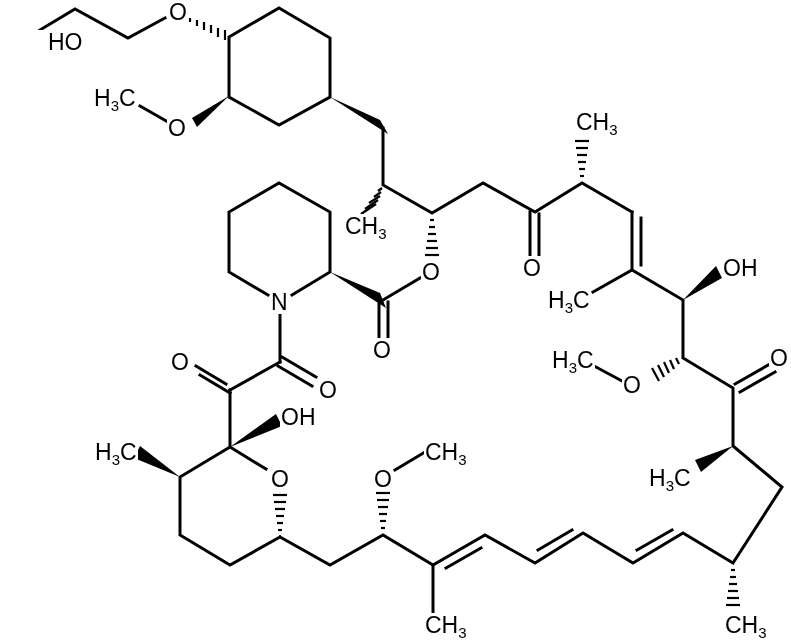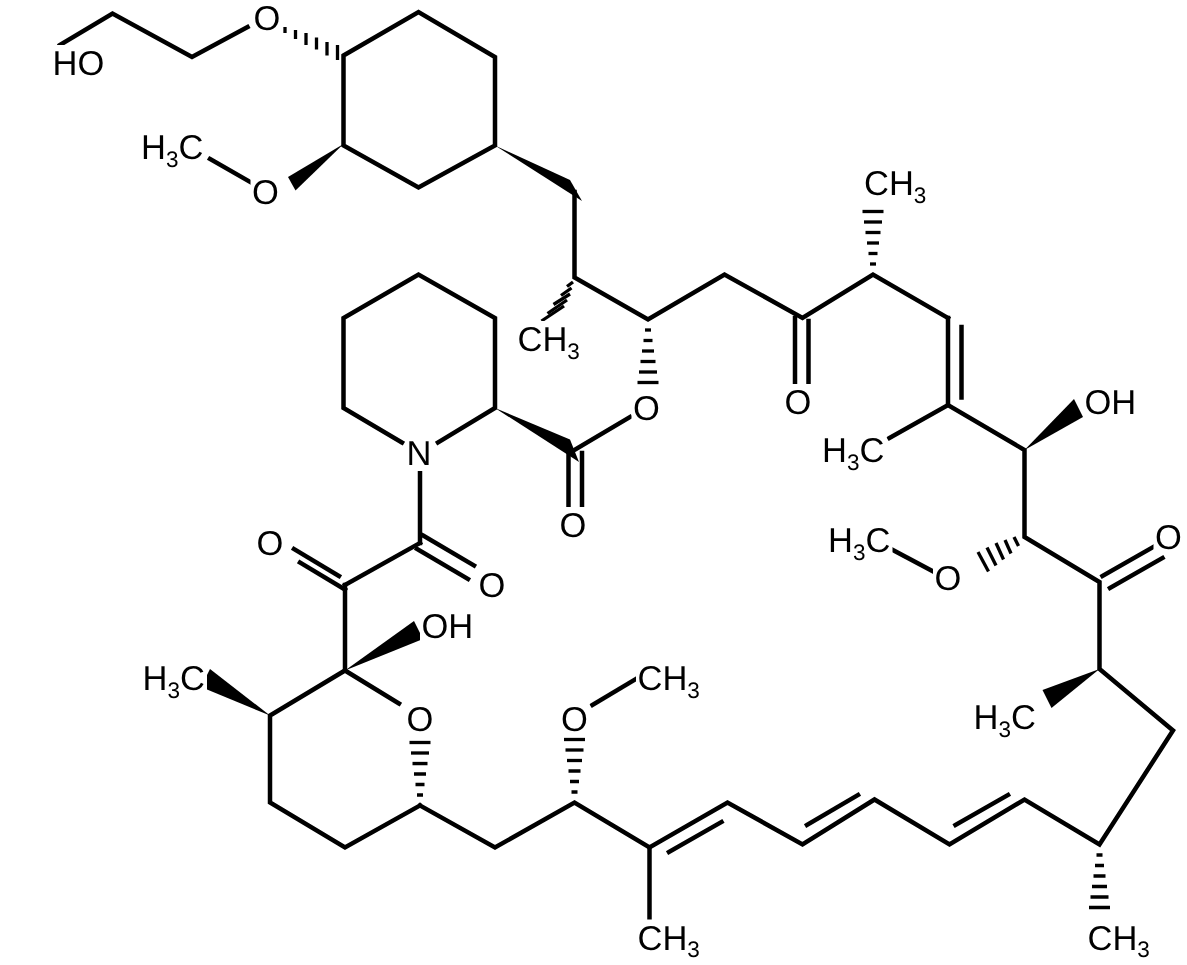--- a/index.html
+++ b/index.html
@@ -141,21 +141,21 @@
   <polyline class="bond" points="268,295 229,272 229,212 279,183 330,212 330,272 292,295"></polyline>
 
   <polygon class="wedge" points="330,272 380,293 386,308"></polygon>
 
   <line class="bond" x1="383" y1="300" x2="420" y2="278"></line>
 
   <line class="bond" x1="379" y1="302" x2="379" y2="338"></line>
   <line class="bond" x1="388" y1="302" x2="388" y2="338"></line>
 </svg>
 
-<div class="lbl" style="left:3px;top:30px;padding-left:32px;">HO</div>
+<div class="lbl" style="left:16px;top:30px;padding-left:32px;">HO</div>
 <div class="lbl" style="left:168px;top:0px;">O</div>
 
 <div class="lbl" style="left:93px;top:86px;"><span>H</span><sub>3</sub><span>C</span></div>
 <div class="lbl" style="left:167px;top:116px;">O</div>
 
 <div class="lbl" style="left:344px;top:214px;"><span>CH</span><sub>3</sub></div>
 <div class="lbl" style="left:575px;top:110px;"><span>CH</span><sub>3</sub></div>
 
 <div class="lbl" style="left:522px;top:256px;">O</div>
 <div class="lbl" style="left:421px;top:260px;">O</div>

